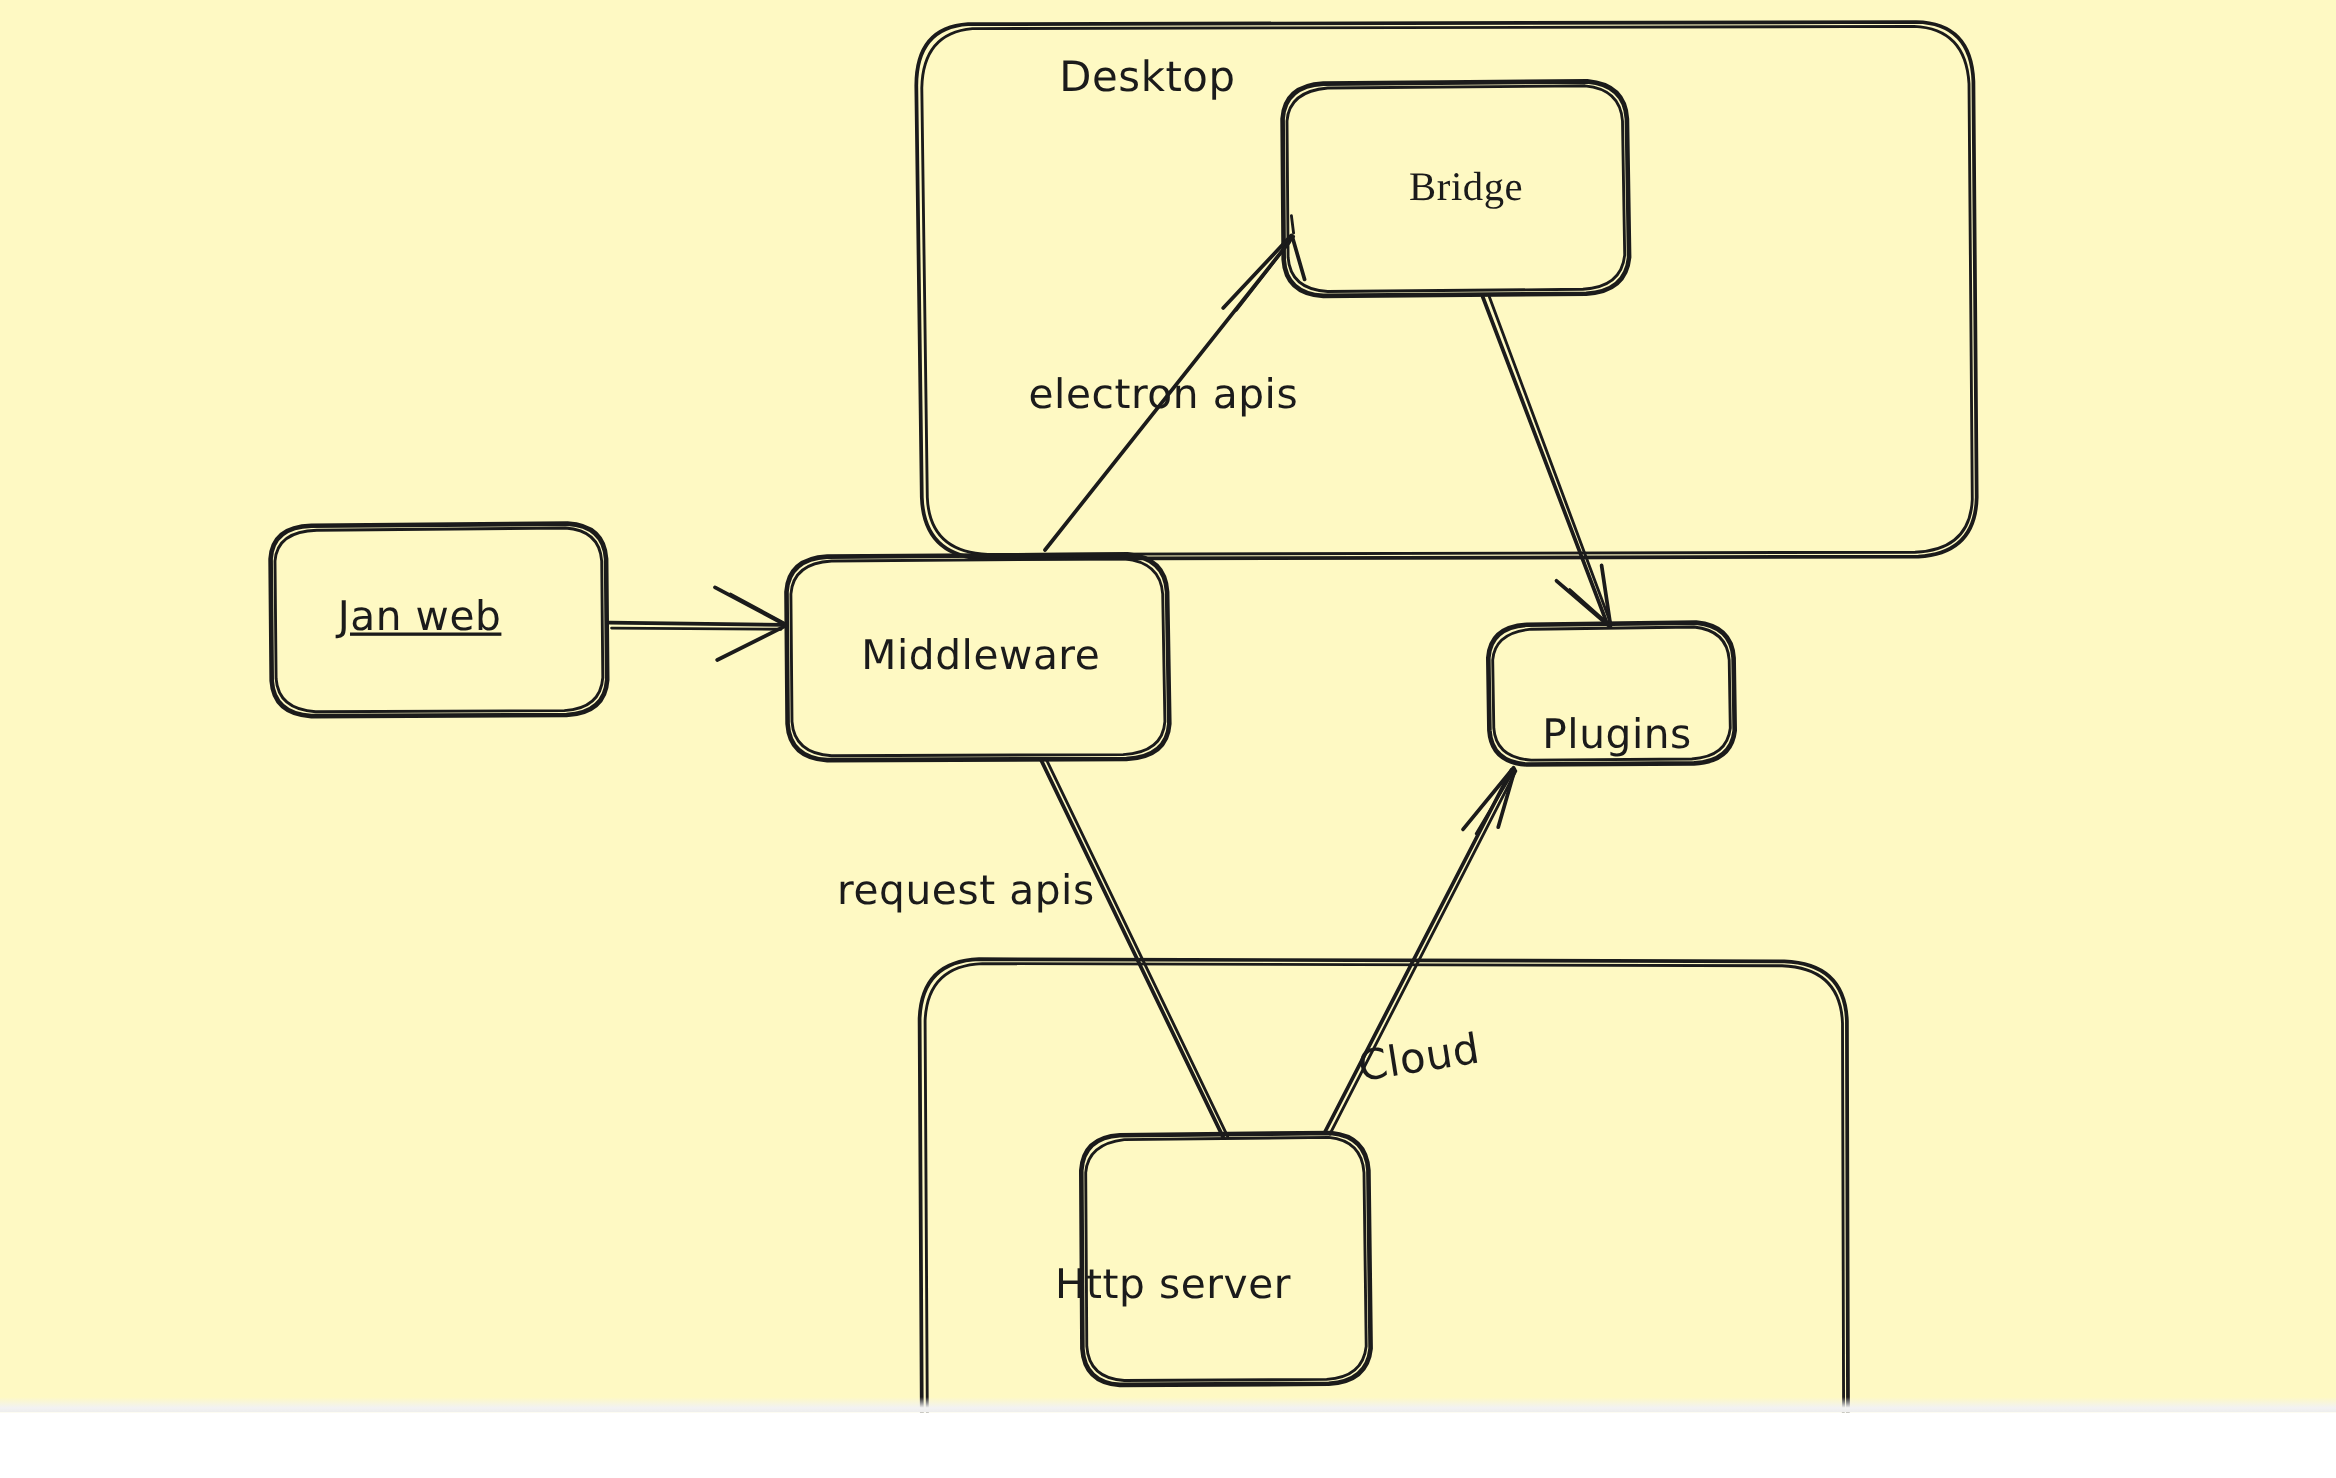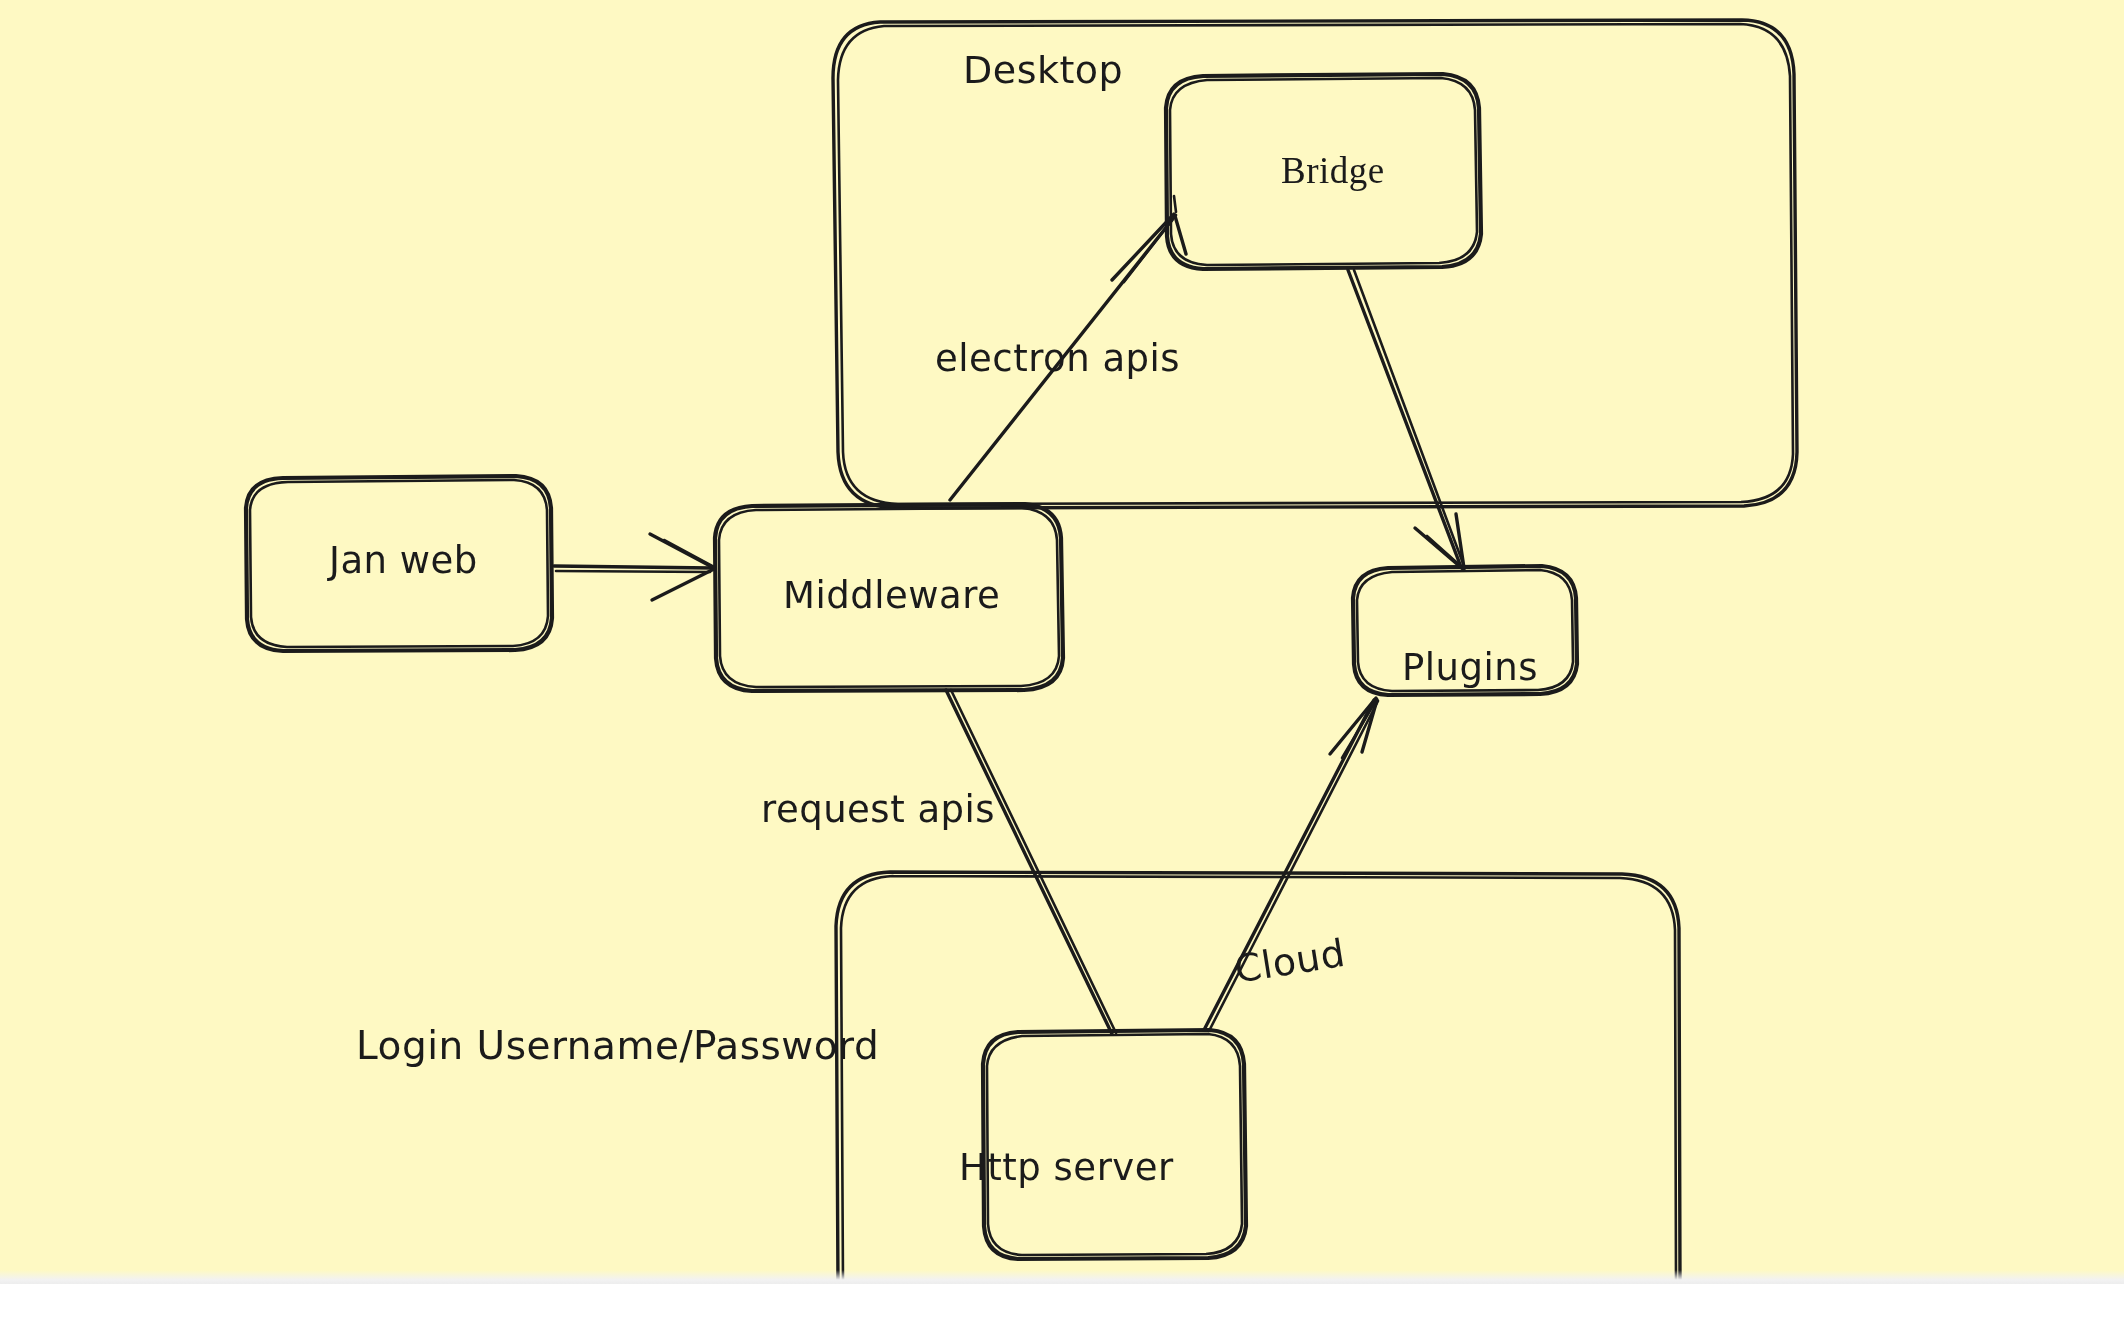--- a/index.html
+++ b/index.html
@@ -138,34 +138,33 @@
       <path class="stroke hair" d="M 1209 1031 L 1378 701"></path>
       <path class="stroke thin" d="M 1330 754 L 1376 698"></path>
       <path class="stroke thin" d="M 1362 752 L 1377 700"></path>
       <path class="stroke hair" d="M 1342 758 L 1377 699"></path>
     </g>
 
   </svg>
 
   <div class="label group-label" style="left:963px; top:48px;">Desktop</div>
 
-  <div class="label node-label" style="left:329px; top:539px;">Jan web</div>
+  <div class="label node-label" style="left:307px; top:539px;text-decoration:underline;">Jan web</div>
 
   <div class="label node-label" style="left:783px; top:574px;text-align:center;">Middleware</div>
 
   <div class="label node-label" style="left:1281px; top:149px;font-family:Liberation Serif, serif;">Bridge</div>
 
   <div class="label node-label" style="left:1402px; top:646px;">Plugins</div>
 
   <div class="label node-label" style="left:959px; top:1146px;">Http server</div>
 
   <div class="label edge-label" style="left:935px; top:337px;">electron apis</div>
 
   <div class="label edge-label" style="left:761px; top:788px;">request apis</div>
 
   <div class="label group-label" style="left:1235px; top:948px; transform: rotate(-9deg);">Cloud</div>
 
 
-  <div class="label note-line" style="left:356px; top:1023px;">Login Username/Password</div>
 
   <div class="bottom-fade"></div>
 
 </div>
 
 </body></html>

